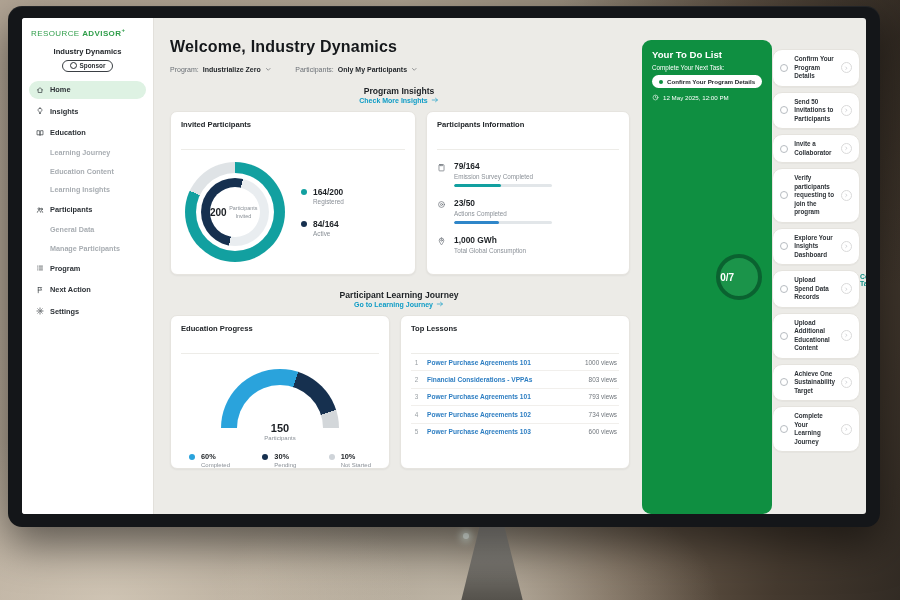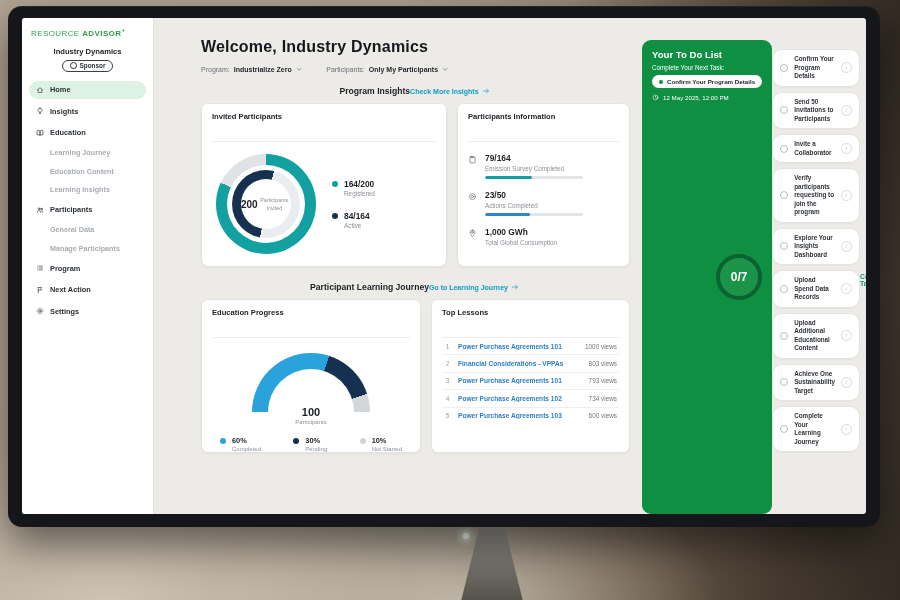--- a/index.html
+++ b/index.html
@@ -36,27 +36,27 @@
   .badge{margin:4px auto 9px;width:max-content;display:flex;align-items:center;gap:3px;
     border:1px solid #3a3f44;border-radius:9px;padding:1.5px 7px;font-size:6.4px;color:#2b3034;font-weight:700;}
   .badge-ic{width:5px;height:5px;border-radius:50%;border:1px solid #2b3034;flex:none}
   .nav-item{display:flex;align-items:center;gap:6px;padding:4.5px 7px;margin:3.5px 0;
     font-size:7.4px;font-weight:700;color:#2c3136;border-radius:11px;cursor:pointer;}
   .nav-item svg{width:8px;height:8px;flex:none}
   .nav-item.active{background:#def2e3;}
   .nav-sub{padding:3px 7px 3px 21px;margin:3.5px 0;font-size:7.2px;font-weight:600;color:#a8adb2;cursor:pointer;}
 
   
-  .main{flex:1;min-width:0;padding:20px 12px 0 16px;box-sizing:border-box;margin-left:31px;}
+  .main{flex:1;min-width:0;padding:20px 12px 0 16px;box-sizing:border-box;}
   .welcome{font-size:16px;font-weight:800;color:#15181b;margin:0 0 10px;letter-spacing:.2px;}
   .filters{display:flex;gap:24px;align-items:center;margin-bottom:13px;}
   .filter{display:flex;align-items:center;gap:4px;font-size:7px;color:#6b7076;cursor:pointer;}
   .fvalue{font-weight:800;color:#1f2327;}
   .chev svg{width:6.5px;height:6.5px;color:#44494e}
-  .sect{display:flex;justify-content:center;align-items:center;margin:10px 2px 7px 0;}
+  .sect{display:flex;justify-content:flex-start;align-items:center;margin:10px 2px 7px 0;flex-direction:column;}
   .sect-title{font-size:8.6px;font-weight:800;color:#1c2024;}
   .sect-link{display:flex;align-items:center;gap:3px;font-size:7px;font-weight:800;color:#0e9cc6;cursor:pointer;}
   .sect-link svg{width:8px;height:8px}
   .row{display:flex;gap:10px;}
   .card{background:#fff;border:1px solid #e6e4df;border-radius:7px;
     box-shadow:0 1px 2px rgba(0,0,0,.05);padding:8px 10px;box-sizing:border-box;}
   .card-title{font-size:7.6px;font-weight:800;color:#22262a;padding-bottom:20px;border-bottom:1px solid #edece8;}
 
   .card-invited{width:246px;height:164px;}
   .inv-body{display:flex;align-items:center;gap:16px;padding:12px 2px 0 4px;}
@@ -112,22 +112,22 @@
   .todo-card{background:#0f8f41;border-radius:9px;padding:9px 10px;color:#fff;position:relative;}
   .todo-title{font-size:9.6px;font-weight:800;}
   .todo-sub{font-size:6.3px;margin-top:4px;}
   .todo-pill{background:#fff;border-radius:9px;padding:3px 7px;margin-top:4px;display:flex;align-items:center;gap:4px;
     width:max-content;max-width:138px;cursor:pointer;}
   .pill-dot{width:4px;height:4px;border-radius:50%;background:#0f8f41;flex:none}
   .pill-text{font-size:6.2px;font-weight:700;color:#23272b;white-space:nowrap;}
   .todo-due{display:flex;align-items:center;gap:4px;margin-top:6px;font-size:6.2px;}
   .todo-due svg{width:7px;height:7px}
   .todo-ring{position:absolute;right:10px;top:50%;transform:translateY(-50%);width:46px;height:46px;border-radius:50%;
-    border:4.5px solid #0a6230;box-sizing:border-box;display:flex;align-items:center;justify-content:center;
-    font-size:12px;font-weight:800;background:rgba(255,255,255,.05)}
+    border:4.5px solid #0a6230;box-sizing:border-box;display:flex;align-items:center;justify-content:flex-start;
+    font-size:10px;font-weight:800;background:rgba(255,255,255,.05)}
   .tasks{margin-top:9px;}
   .task{background:#fff;border:1px solid #e5e3de;border-radius:10px;padding:5px 7px;display:flex;align-items:center;
     gap:6px;margin-bottom:5px;box-shadow:0 1px 1px rgba(0,0,0,.03);cursor:pointer;}
   .chk{width:8px;height:8px;border:1.2px solid #b7bcc1;border-radius:50%;flex:none;background:#fff;box-sizing:border-box}
   .task-lab{font-size:6.3px;font-weight:700;color:#2e3338;flex:1;line-height:1.35;}
   .tchev{width:11px;height:11px;border:1px solid #dadada;border-radius:50%;display:flex;align-items:center;
     justify-content:center;color:#8a9097;flex:none;box-sizing:border-box}
   .tchev svg{width:4.5px;height:4.5px}
   .collapse{display:flex;align-items:center;justify-content:center;gap:4px;margin-top:6px;
     font-size:6.8px;font-weight:800;color:#0b8f85;cursor:pointer;}
@@ -354,21 +354,21 @@
       <div class="row">
 
         <div class="card card-edu">
           <div class="card-title">Education Progress</div>
           <div class="gauge-wrap">
             <div class="gauge-clip">
                 <div class="gauge-c"></div>
                 <div class="gauge-hole"></div>
               </div>
             <div class="gauge-text">
-              <div class="g-val">100</div>
+              <div class="g-val">150</div>
               <div class="g-lab">Participants</div>
             </div>
           </div>
           <div class="edu-leg">
             <div class="leg-item">
               <span class="leg-dot dot-blue"></span>
               <div>
                 <div class="leg-val">60%</div>
                 <div class="leg-lab">Completed</div>
               </div>

